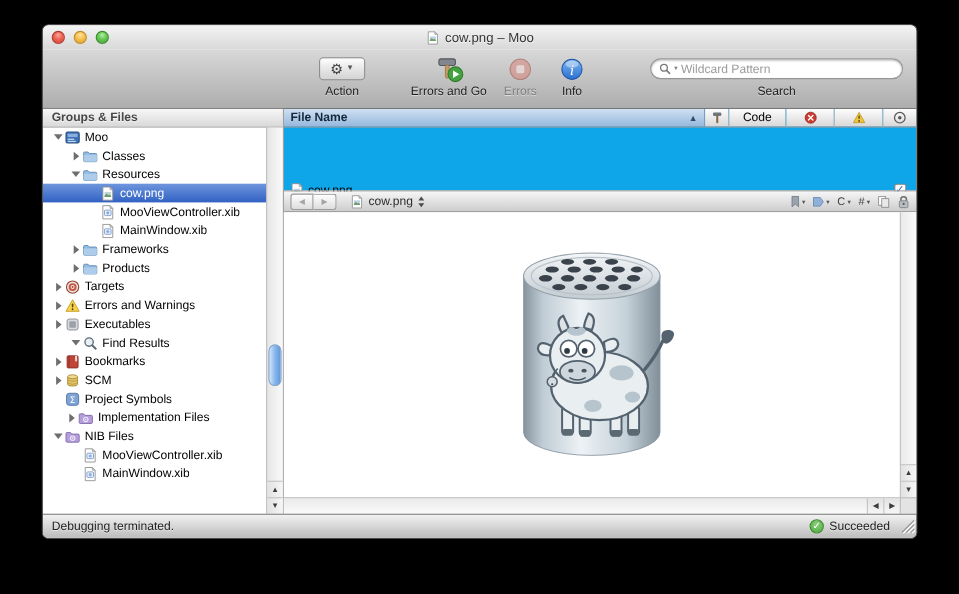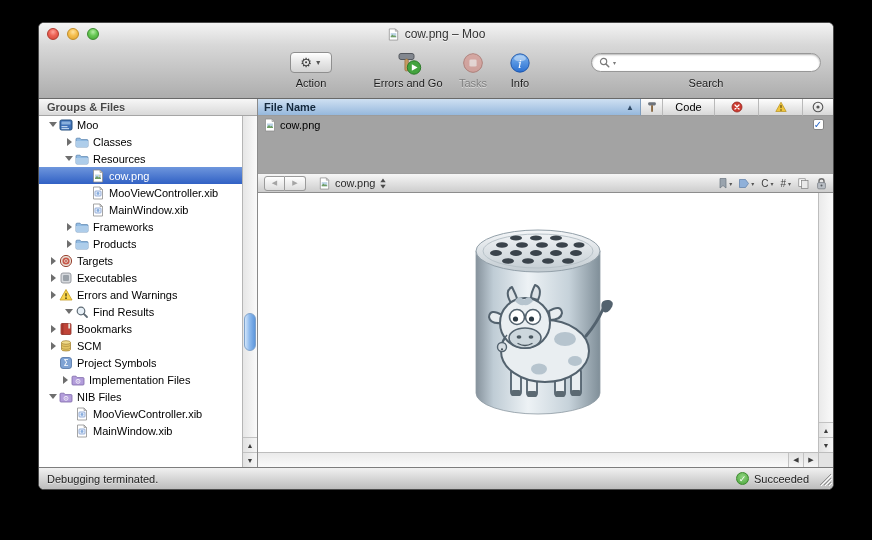--- a/index.html
+++ b/index.html
@@ -70,21 +70,21 @@
     background: linear-gradient(to right, #e6e6e6, #fafafa); border-left: 1px solid #b5b5b5; }
   .sb-thumb { position: absolute; left: 1px; right: 1px; height: 38px; border-radius: 7px;
     background: linear-gradient(to right, #d2e5fa, #8ebaed 45%, #5e97dc);
     border: 1px solid #7fa3cc; }
   .sb-btn { position: absolute; left: 0; right: 0; height: 15px; display: flex; align-items: center; justify-content: center;
     font-size: 7px; color: #3c3c3c; background: linear-gradient(to right, #e2e2e2, #f6f6f6); border-top: 1px solid #c2c2c2; }
 
   
   .rightpane { flex: 1; min-width: 0; display: flex; flex-direction: column; }
 
-  .filelist { height: 74px; flex: none; display: flex; flex-direction: column; background: #a3a3a3; }
+  .filelist { height: 74px; flex: none; display: flex; flex-direction: column; background: #0ea5e9; gap: 48px; }
   .flheader { height: 17px; flex: none; display: flex; font-size: 11px; }
   .hcell { display: flex; align-items: center; border-right: 1px solid #b9b9b9; border-bottom: 1px solid #9c9c9c;
     background: linear-gradient(#fdfdfd, #d8d8d8); justify-content: center; flex: none; }
   .hcell.name { flex: 1; justify-content: flex-start; padding: 0 6px;
     background: linear-gradient(#cfe0f2, #96b8dd); border-right: 1px solid #7e9cbd; color: #14283c; font-weight: bold; }
   .hcell.name .sort { margin-left: auto; font-size: 8px; color: #2f4a66; }
   .w22 { width: 22px; } .w52 { width: 52px; } .w44 { width: 44px; } .w30 { width: 30px; border-right: none; }
   .flrow { height: 17px; flex: none; display: flex; align-items: center; font-size: 11px; color: #000; }
   .flrow .cell-name { flex: 1; display: flex; align-items: center; gap: 3px; padding: 0 5px; }
   .flrow .spacer { flex: none; }
@@ -179,21 +179,21 @@
     <div class="titem" style="left:415px; width:38px;">
       <div class="tctrl">
         <span style="display:inline-flex; opacity:.6;">
           <svg width="22" height="22" viewBox="0 0 22 22">
               <circle cx="11" cy="11" r="9.3" fill="#d98categories"></circle>
               <circle cx="11" cy="11" r="9.3" fill="#d78c84" stroke="#a85a50"></circle>
               <rect x="7.4" y="7.4" width="7.2" height="7.2" rx="1.4" fill="#f4ddda"></rect>
             </svg>
         </span>
       </div>
-      <div class="tlabel dim">Tasks</div>
+      <div class="tlabel dim">Errors</div>
     </div>
 
     <div class="titem" style="left:462px; width:38px;">
       <div class="tctrl">
         <span style="display:inline-flex;">
           <svg width="22" height="22" viewBox="0 0 24 24">
               <defs>
                 <linearGradient id="infg" x1="0" y1="0" x2="0" y2="1">
                   <stop offset="0" stop-color="#7fb6f0"></stop>
                   <stop offset="1" stop-color="#2a6fd1"></stop>
@@ -211,20 +211,21 @@
     <div class="titem" style="left:552px; width:230px;">
       <div class="tctrl">
           <div class="searchfield">
         <span style="display:inline-flex;">
           <svg width="11" height="11" viewBox="0 0 12 12">
                 <circle cx="5" cy="5" r="3.4" fill="none" stroke="#7a7a7a" stroke-width="1.3"></circle>
                 <line x1="7.6" y1="7.6" x2="10.6" y2="10.6" stroke="#7a7a7a" stroke-width="1.6" stroke-linecap="round"></line>
               </svg>
         </span>
         <span class="arr">▾</span>
+        <input type="text" placeholder="Wildcard Pattern" style="">
       </div>
         </div>
       <div class="tlabel">Search</div>
     </div>
   </div>
 
   <div class="content">
 
     <div class="sidebar">
       <div class="sideheader">Groups &amp; Files</div>
@@ -327,36 +328,36 @@
                 <circle cx="7" cy="7" r="1.8" fill="#f0e8de"></circle>
                 <circle cx="7" cy="7" r="0.9" fill="#b04a3c"></circle>
               </svg>
             </span>
             <span class="tlbl">Targets</span>
           </div>
           <div class="trow" style="padding-left: 8px;">
             <span class="disc closed"></span>
             <span class="ticon">
               <svg width="14" height="14" viewBox="0 0 14 14">
-                <rect x="2" y="2" width="10" height="10" rx="2" fill="#d6d9dd" stroke="#85898f" stroke-width="0.8"></rect>
-                <rect x="4" y="4" width="6" height="6" rx="1" fill="#9aa1a8"></rect>
-              </svg>
-            </span>
-            <span class="tlbl">Executables</span>
-          </div>
-          <div class="trow" style="padding-left: 8px;">
-            <span class="disc closed"></span>
-            <span class="ticon">
-              <svg width="14" height="14" viewBox="0 0 14 14">
                 <path d="M7,1.5 L13,12 L1,12 Z" fill="#f8d44c" stroke="#c49a1e" stroke-width="0.8" stroke-linejoin="round"></path>
                 <rect x="6.3" y="5" width="1.4" height="3.6" rx="0.7" fill="#5a4a10"></rect>
                 <circle cx="7" cy="10.2" r="0.9" fill="#5a4a10"></circle>
               </svg>
             </span>
             <span class="tlbl">Errors and Warnings</span>
+          </div>
+          <div class="trow" style="padding-left: 8px;">
+            <span class="disc closed"></span>
+            <span class="ticon">
+              <svg width="14" height="14" viewBox="0 0 14 14">
+                <rect x="2" y="2" width="10" height="10" rx="2" fill="#d6d9dd" stroke="#85898f" stroke-width="0.8"></rect>
+                <rect x="4" y="4" width="6" height="6" rx="1" fill="#9aa1a8"></rect>
+              </svg>
+            </span>
+            <span class="tlbl">Executables</span>
           </div>
           <div class="trow" style="padding-left: 24px;">
             <span class="disc open"></span>
             <span class="ticon">
               <svg width="14" height="14" viewBox="0 0 14 14">
                 <circle cx="6" cy="6" r="3.8" fill="rgba(210,225,240,0.5)" stroke="#5e6a74" stroke-width="1.2"></circle>
                 <line x1="8.8" y1="8.8" x2="12" y2="12" stroke="#5e6a74" stroke-width="1.8" stroke-linecap="round"></line>
               </svg>
             </span>
             <span class="tlbl">Find Results</span>

